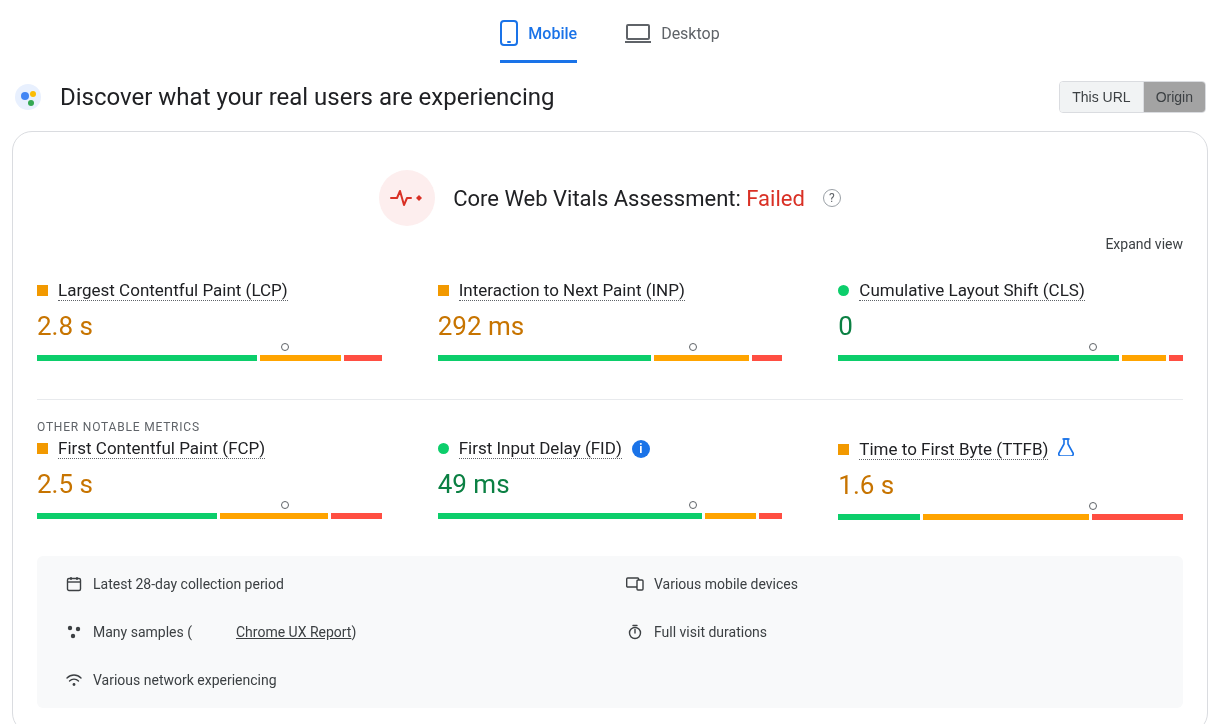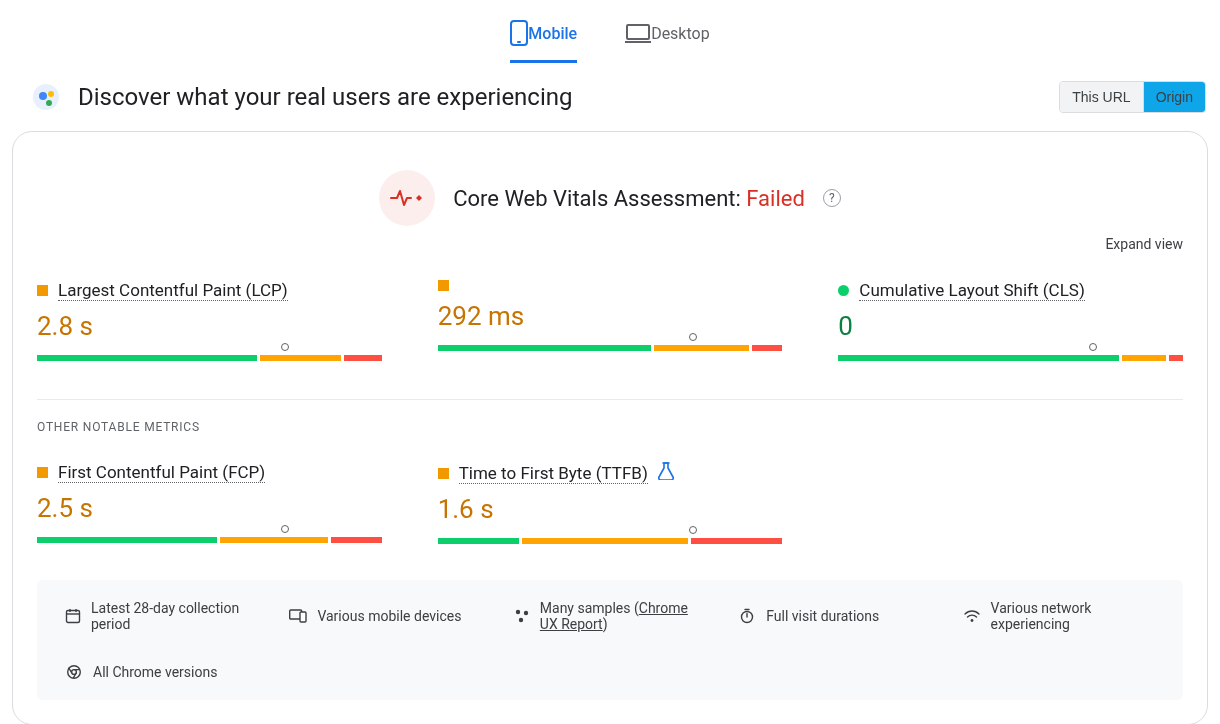--- a/index.html
+++ b/index.html
@@ -13,38 +13,39 @@
   
   .tabs {
     display: flex;
     justify-content: center;
     gap: 48px;
     padding-top: 8px;
   }
   .tab {
     display: flex;
     align-items: center;
+    gap: 10px;
     padding: 12px 0 14px;
     font-size: 16px;
     color: #5f6368;
     cursor: pointer;
     border-bottom: 3px solid transparent;
   }
   .tab.active {
     color: #1a73e8;
     border-bottom-color: #1a73e8;
     font-weight: 500;
   }
   .tab .icon { display: inline-flex; }
   
   .section-head {
     display: flex;
     align-items: center;
     justify-content: space-between;
-    padding: 18px 14px 18px 32px;
+    padding: 18px 14px 18px 14px;
   }
   .section-head .left {
     display: flex;
     align-items: center;
     gap: 18px;
   }
   .insight-icon {
     width: 28px; height: 28px;
     position: relative;
   }
@@ -55,21 +56,21 @@
     color: #202124;
   }
   .seg-toggle {
     display: flex;
     border: 1px solid #dadce0;
     border-radius: 4px;
     overflow: hidden;
     align-items: flex-end;
   }
   .seg-toggle button {
-    background: #0ea5e9;
+    background: #a3a3a3;
     border: none;
     padding: 7px 12px;
     font-size: 14px;
     color: #3c4043;
     cursor: pointer;
   }
   .seg-toggle button + button { border-left: 1px solid #dadce0; }
   .seg-toggle button.active { background: #f1f3f4; }
   
   .card {
@@ -171,39 +172,39 @@
   }
   .marker .stem {
     width:1.5px;height:6px;background:#5f6368;margin:0 auto;
   }
   hr.div {
     border:none;border-top:1px solid #e8eaed;
     margin:38px 0 20px;
   }
   .other-label {
     font-size:12px; letter-spacing:0.8px;
-    color:#5f6368; margin:0 0 28px;
+    color:#5f6368; margin:0 0 4px;
   }
   
   .info-box {
     margin-top:36px;
     background:#f8f9fa;
     border-radius:6px;
     padding:20px 28px;
     display:grid;
-    grid-template-columns:repeat(5,1fr);
+    grid-template-columns:repeat(2,1fr);
     row-gap:18px;
     column-gap:20px;
     font-size:14px;
     color:#3c4043;
     gap:32px;
   }
   .info-cell { display:flex; align-items:center; gap:10px; }
   .info-cell .ic { width:18px; display:inline-flex; justify-content:center; color:#3c4043; }
-  .info-cell a { color:#3c4043; text-decoration:underline; }
+  .info-cell a { color:#3c4043; text-decoration:underline;margin-left:44px; }
 </style>
 </head>
 <body>
 
 <div class="tabs">
   <div class="tab active">
     <span class="icon">
       <svg width="18" height="26" viewBox="0 0 18 26" fill="none">
           <rect x="1" y="1" width="16" height="24" rx="3" stroke="#1a73e8" stroke-width="2"></rect>
           <rect x="7" y="21" width="4" height="2" rx="1" fill="#1a73e8"></rect>
@@ -274,20 +275,21 @@
             <div class="seg g" style="width: 65%;"></div>
             <div class="seg o" style="width: 24%;"></div>
             <div class="seg r" style="width: 11%;"></div>
           </div>
       </div>
     </div>
 
     <div class="metric">
       <div class="metric-header">
         <span class="status-sq status-orange"></span>
+        <span class="metric-name">Interaction to Next Paint (INP)</span>
       </div>
       <div class="metric-value val-orange">292 ms</div>
       <div class="bar-wrap">
         <div class="marker" style="left: 74%;"><span class="pin"></span><span class="stem"></span></div>
         <div class="bar">
             <div class="seg g" style="width: 63%;"></div>
             <div class="seg o" style="width: 28%;"></div>
             <div class="seg r" style="width: 9%;"></div>
           </div>
       </div>
@@ -324,20 +326,36 @@
       <div class="bar-wrap">
         <div class="marker" style="left: 72%;"><span class="pin"></span><span class="stem"></span></div>
         <div class="bar">
             <div class="seg g" style="width: 53%;"></div>
             <div class="seg o" style="width: 32%;"></div>
             <div class="seg r" style="width: 15%;"></div>
           </div>
       </div>
     </div>
 
+    <div class="metric">
+      <div class="metric-header">
+        <span class="status-sq status-green"></span>
+        <span class="metric-name">First Input Delay (FID)</span>
+        <span class="info-i">i</span>
+      </div>
+      <div class="metric-value val-green">49 ms</div>
+      <div class="bar-wrap">
+        <div class="marker" style="left: 74%;"><span class="pin"></span><span class="stem"></span></div>
+        <div class="bar">
+            <div class="seg g" style="width: 78%;"></div>
+            <div class="seg o" style="width: 15%;"></div>
+            <div class="seg r" style="width: 7%;"></div>
+          </div>
+      </div>
+    </div>
 
     <div class="metric">
       <div class="metric-header">
         <span class="status-sq status-orange"></span>
         <span class="metric-name">Time to First Byte (TTFB)</span>
         <span class="flask-icon">
           <svg width="16" height="18" viewBox="0 0 16 18">
               <path d="M6 1h4v5l5 9a2 2 0 0 1-1.8 3H2.8A2 2 0 0 1 1 15l5-9V1z" stroke="#1a73e8" stroke-width="1.6" fill="none" stroke-linejoin="round"></path>
               <path d="M5 1h6" stroke="#1a73e8" stroke-width="1.6" stroke-linecap="round"></path>
             </svg>
@@ -398,25 +416,15 @@
     </div>
     <div class="info-cell">
       <span class="ic">
           <svg width="18" height="14" viewBox="0 0 18 14" fill="none">
             <path d="M2 5c4-4 10-4 14 0M4.5 8c2.5-2.5 6.5-2.5 9 0" stroke="#3c4043" stroke-width="1.4" stroke-linecap="round"></path>
             <circle cx="9" cy="11.5" r="1.4" fill="#3c4043"></circle>
           </svg>
         </span>
       <span>Various network experiencing</span>
     </div>
-    <div class="info-cell">
-      <span class="ic">
-          <svg width="16" height="16" viewBox="0 0 16 16" fill="none">
-            <circle cx="8" cy="8" r="6.3" stroke="#3c4043" stroke-width="1.4"></circle>
-            <circle cx="8" cy="8" r="2.4" stroke="#3c4043" stroke-width="1.4"></circle>
-            <path d="M8 5.6h6M5.8 9 2.6 3.6M10.2 9l-3 5.2" stroke="#3c4043" stroke-width="1.4"></path>
-          </svg>
-        </span>
-      <span>All Chrome versions</span>
-    </div>
   </div>
 
 </div>
 
 </body></html>

